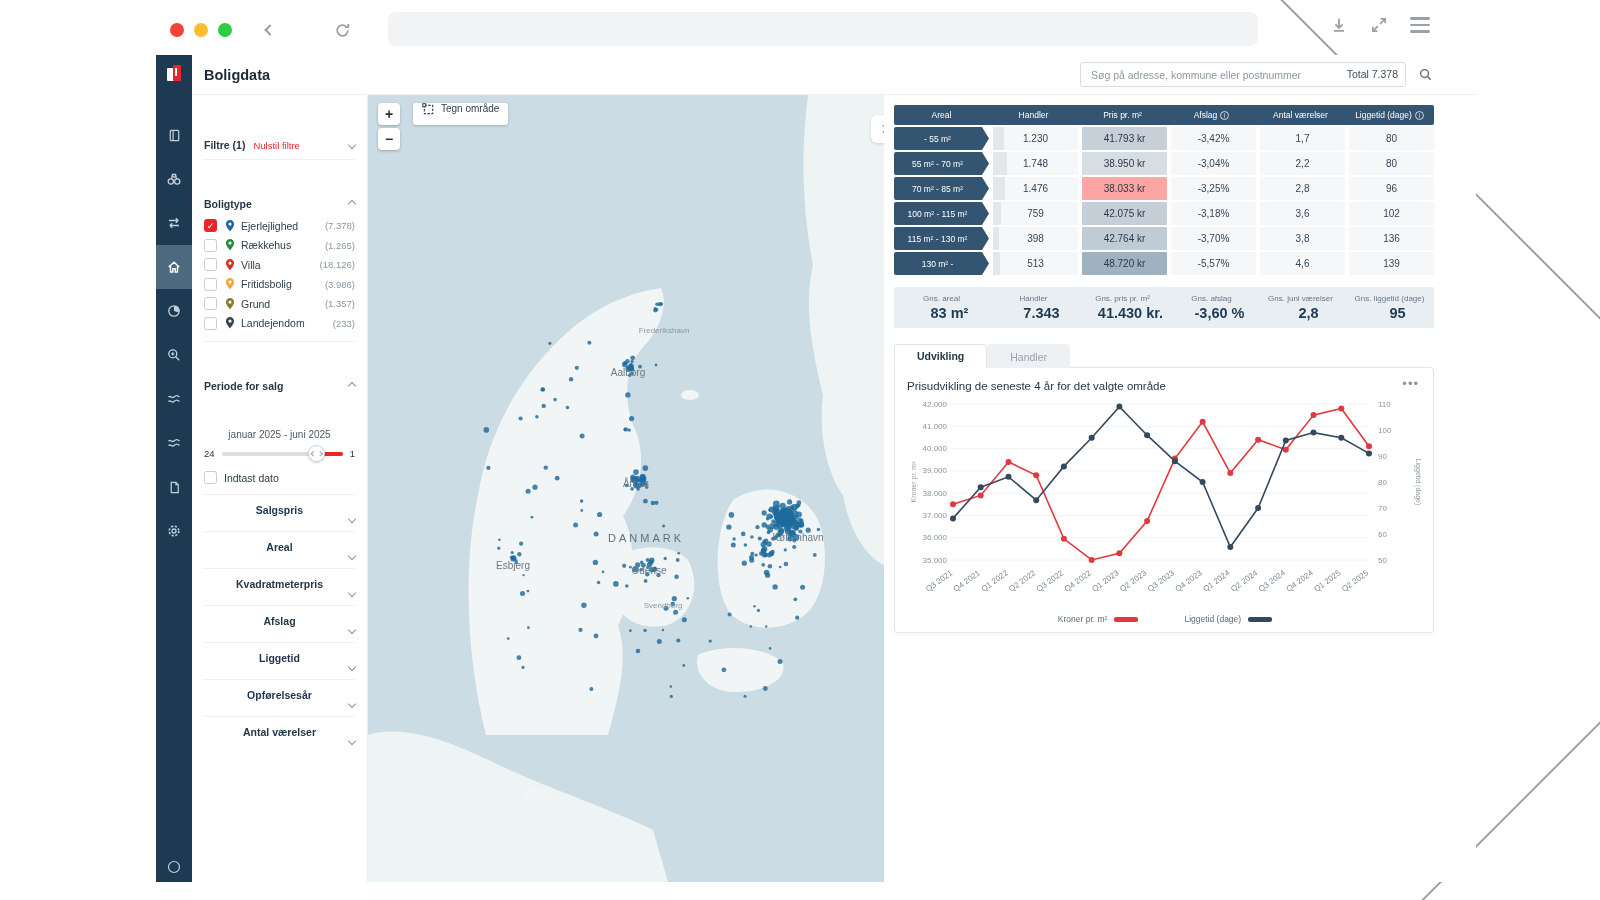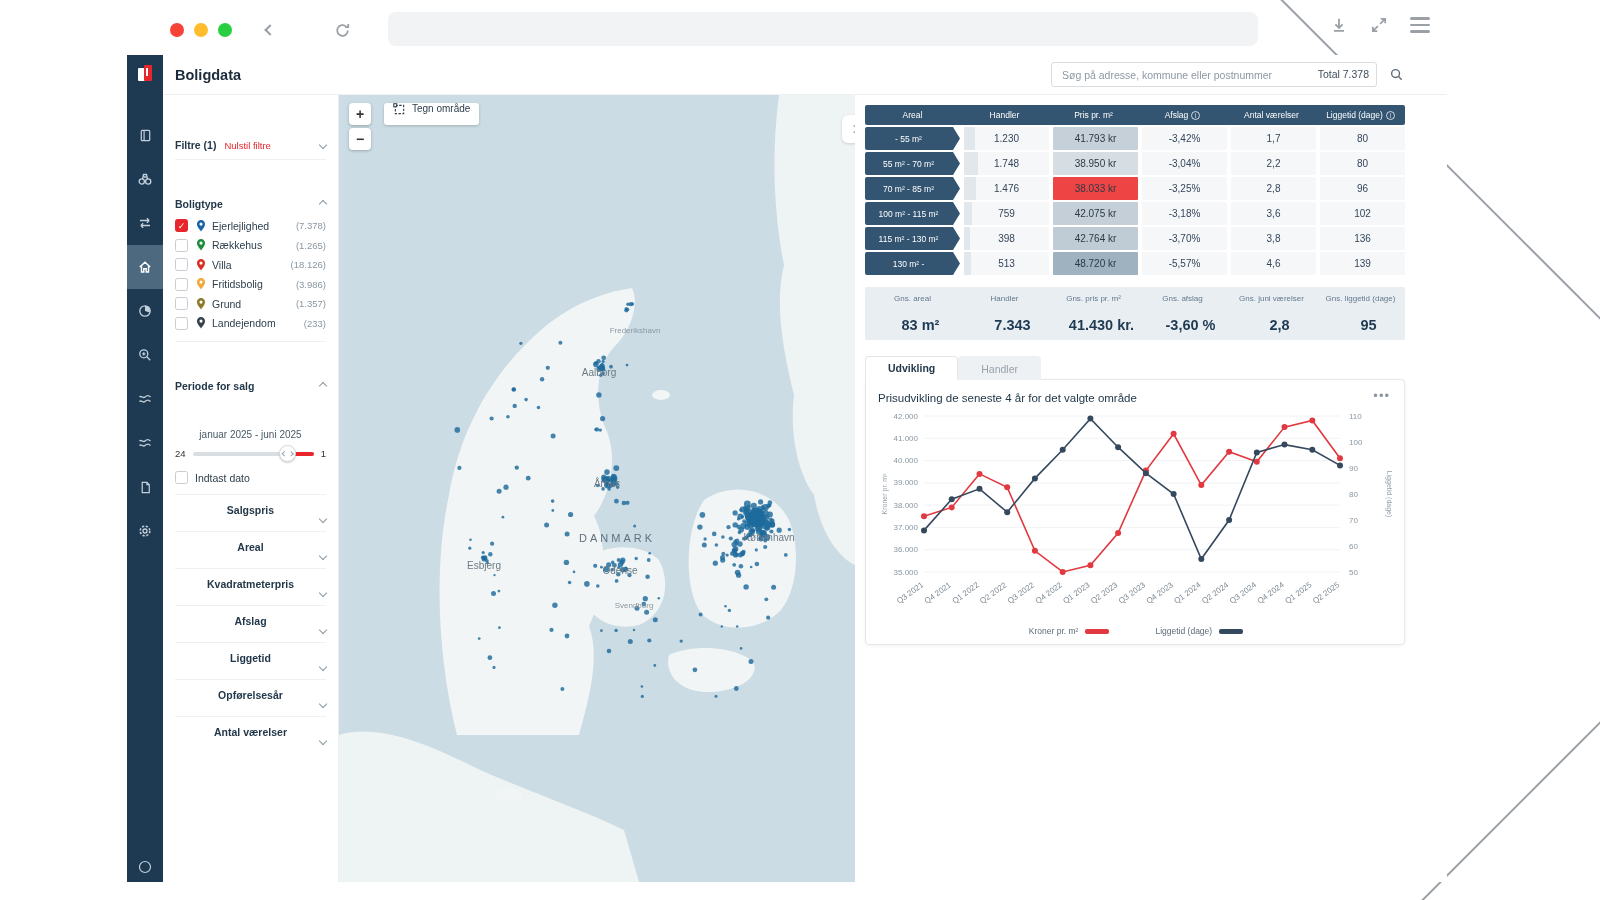--- a/index.html
+++ b/index.html
@@ -14,21 +14,21 @@
   .l-red{background:#f64338;} .l-yellow{background:#ffbd2e;} .l-green{background:#2ace41;}
   .navbtn { position:absolute; top:18px; width:24px; height:24px; color:#9aa0a6; display:flex; align-items:center; justify-content:center; }
   .chev { width:8px; height:8px; border-right:2px solid #9aa0a6; border-bottom:2px solid #9aa0a6; display:inline-block; }
   .chev.left { transform:rotate(135deg);} .chev.right { transform:rotate(-45deg);}
   .urlbar { position:absolute; left:248px; top:12px; width:870px; height:34px; background:#f1f3f4; border-radius:8px; border:none; outline:none; padding:0 14px; font-size:12px; color:#5f6368; }
   .chrome-right { position:absolute; right:30px; top:16px; display:flex; gap:22px; align-items:center; color:#9aa0a6; }
   .burger { display:flex; flex-direction:column; gap:4px; }
   .burger span { display:block; width:20px; height:2.5px; background:#9aa0a6; border-radius:2px; }
 
   
-  .window { position:absolute; left:127px; top:55px; width:1320px; height:827px; background:#fff; }
+  .window { position:absolute; left:156px; top:55px; width:1320px; height:827px; background:#fff; }
 
   
   .rail { position:absolute; left:0; top:0; width:36px; height:827px; background:#1d3a52; display:flex; flex-direction:column; align-items:center; }
   .rail .logo { margin-top:8px; margin-bottom:24px; }
   .rail-item { width:36px; height:44px; display:flex; align-items:center; justify-content:center; color:#c4d0da; }
   .rail-item.active { background:#4d697f; color:#ffffff; }
   .rail-spacer { flex:1; }
   .rail-item svg { display:block; }
 
   
@@ -89,21 +89,21 @@
   .info { width:9px; height:9px; border:1px solid rgba(255,255,255,.75); border-radius:50%; font-size:6.5px; line-height:7px; text-align:center; color:rgba(255,255,255,.85); }
   .trow { height:23px; margin-top:2px; }
   .chip { background:#335571; color:#fff; font-size:8.5px; display:flex; align-items:center; justify-content:center; padding-right:8px; clip-path:polygon(0 0, calc(100% - 7px) 0, 100% 50%, calc(100% - 7px) 100%, 0 100%); border-radius:2px; }
   .cell { background:#f5f7f8; margin-left:4px; font-size:10px; color:#35465a; display:flex; align-items:center; justify-content:center; position:relative; border-radius:1px; }
   .hbar { position:absolute; left:0; top:0; bottom:0; background:#e2e7eb; }
   .pris { font-weight:normal; color:#2c3a46; }
 
   .summary { width:540px; margin-top:12px; background:#e9eef3; border-radius:2px; display:grid; grid-template-columns:95px 89px 89px 89px 89px 89px; padding:7px 0; }
   .s-item { text-align:center; }
   .s-label { font-size:8px; color:#64798b; }
-  .s-value { font-size:14.5px; font-weight:bold; color:#1f3a52; margin-top:14px;padding-left:16px; }
+  .s-value { font-size:14.5px; font-weight:bold; color:#1f3a52; margin-top:2px;padding-left:16px; }
 
   .tabs { display:flex; margin-top:16px; position:relative; z-index:2; }
   .tab { height:24px; padding:0 22px; display:flex; align-items:center; font-size:10.5px; border-radius:4px 4px 0 0; margin-bottom:-1px; }
   .tab.active { background:#fff; border:1px solid #e2e6ea; border-bottom:1px solid #fff; font-weight:bold; color:#22384a; }
   .tab.inactive { background:#eef1f4; color:#97a2ac; border:1px solid #eef1f4; border-bottom:none; }
 
   .chart-card { width:540px; background:#fff; border:1px solid #e4e8ec; border-radius:0 4px 4px 4px; box-shadow:0 1px 4px rgba(0,0,0,.05); padding:12px 10px 8px 12px; position:relative; }
   .chart-head { display:flex; align-items:flex-start; }
   .chart-title { font-size:11.5px; color:#22384a; }
   .dots-menu { margin-left:auto; color:#8a97a2; font-size:13px; letter-spacing:1px; line-height:8px; margin-right:4px; }
@@ -798,21 +798,21 @@
               <div class="chip">55 m² - 70 m²</div>
               <div class="cell"><span class="hbar" style="width:14px"></span>1.748</div>
               <div class="cell pris" style="background:rgb(214,221,227)">38.950 kr</div>
               <div class="cell">-3,04%</div>
               <div class="cell">2,2</div>
               <div class="cell">80</div>
             </div>
             <div class="trow">
               <div class="chip">70 m² - 85 m²</div>
               <div class="cell"><span class="hbar" style="width:12px"></span>1.476</div>
-              <div class="cell pris" style="background:#ef4444">38.033 kr</div>
+              <div class="cell pris" style="background:#fca5a5">38.033 kr</div>
               <div class="cell">-3,25%</div>
               <div class="cell">2,8</div>
               <div class="cell">96</div>
             </div>
             <div class="trow">
               <div class="chip">100 m² - 115 m²</div>
               <div class="cell"><span class="hbar" style="width:8px"></span>759</div>
               <div class="cell pris" style="background:rgb(196,207,216)">42.075 kr</div>
               <div class="cell">-3,18%</div>
               <div class="cell">3,6</div>

